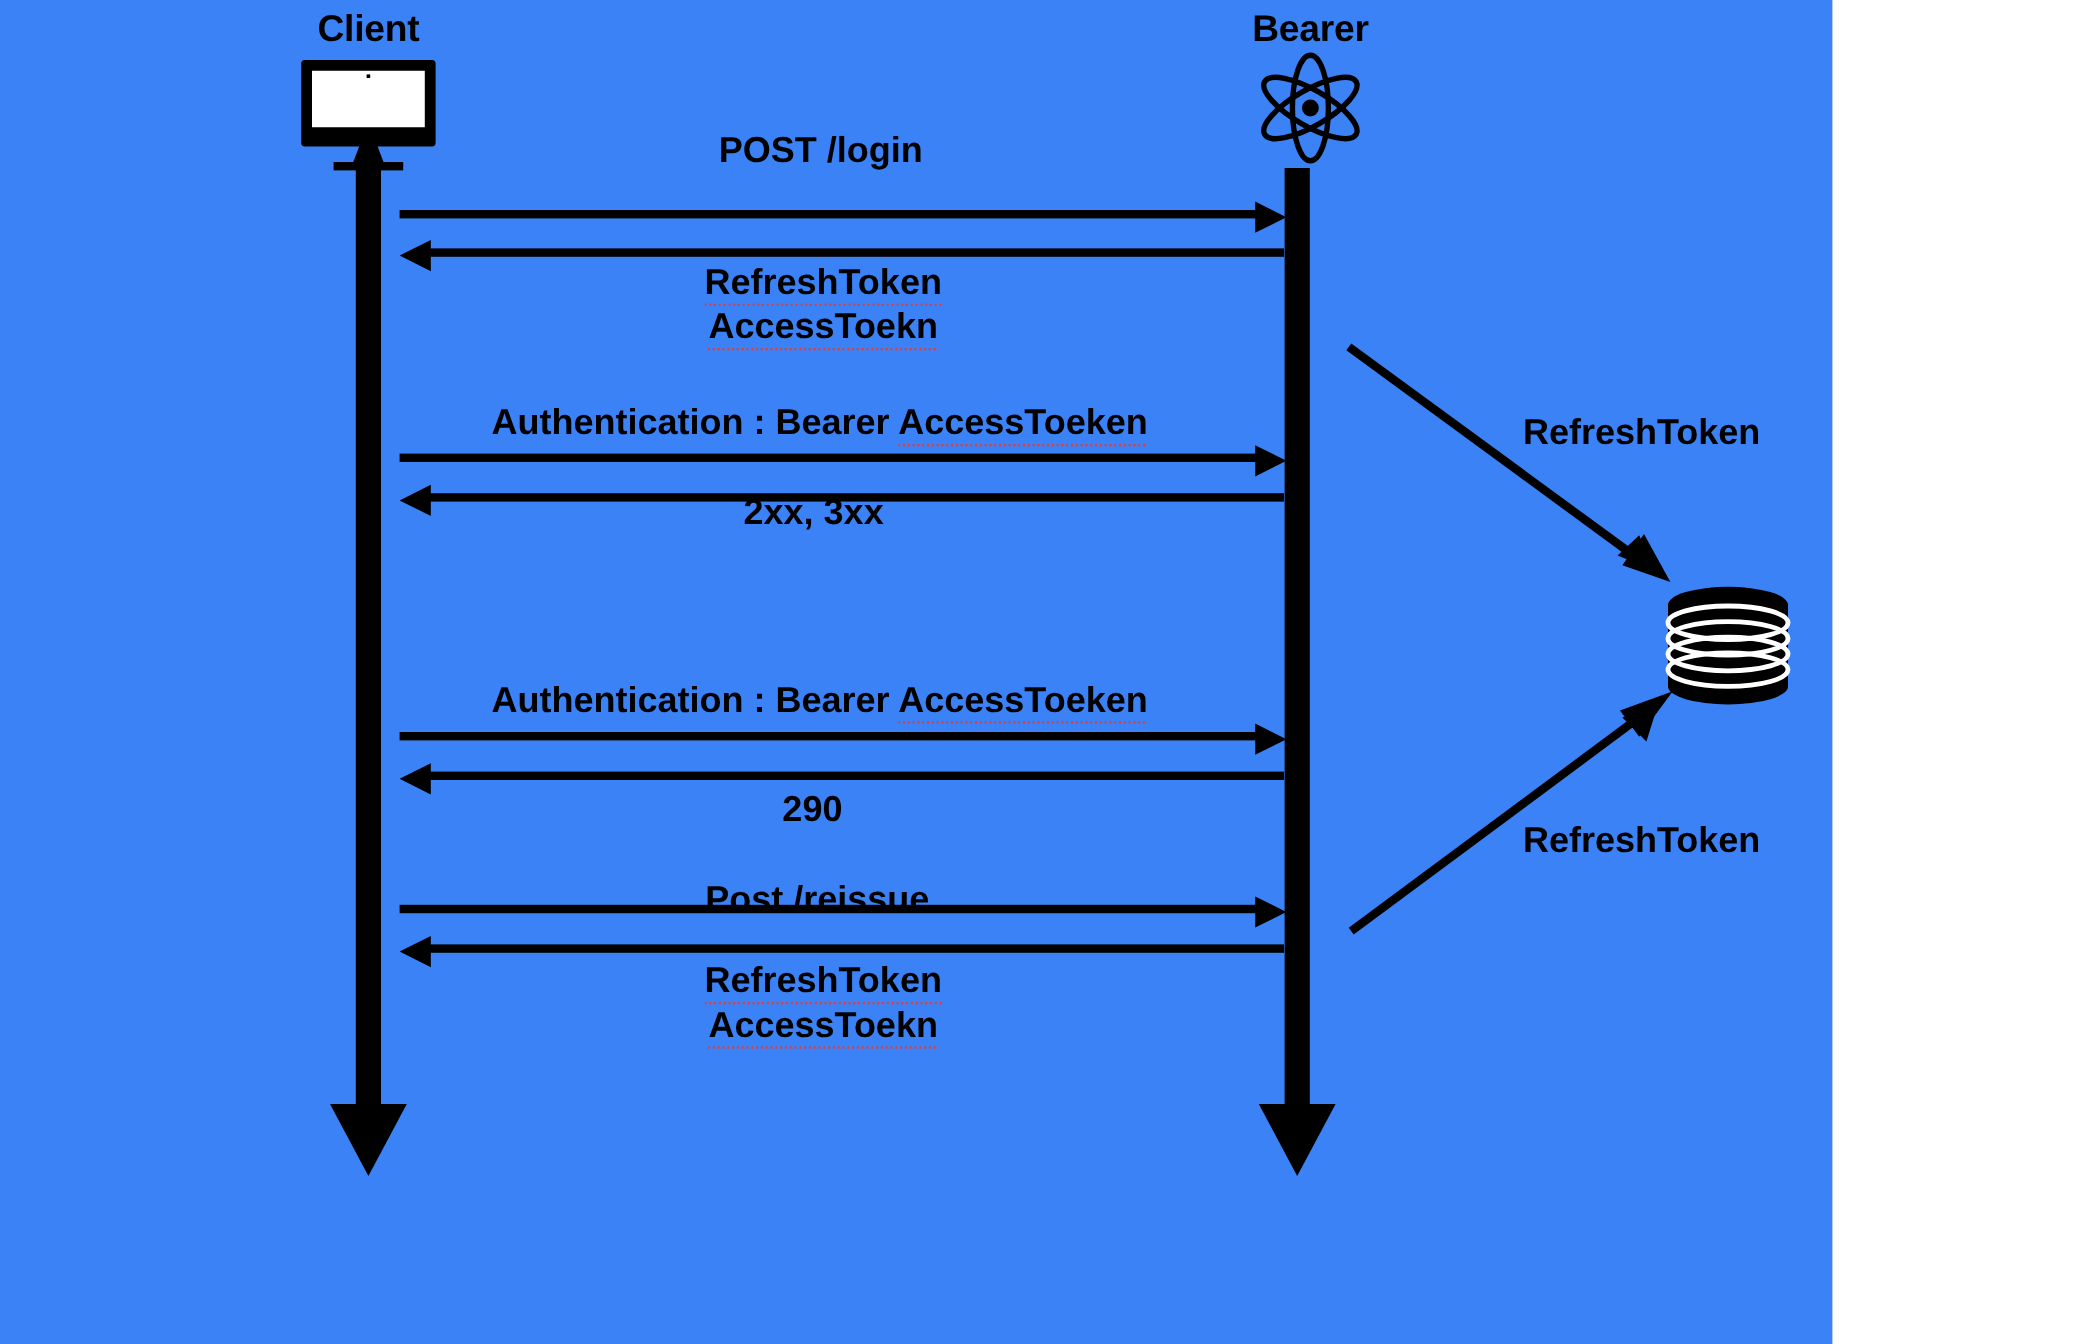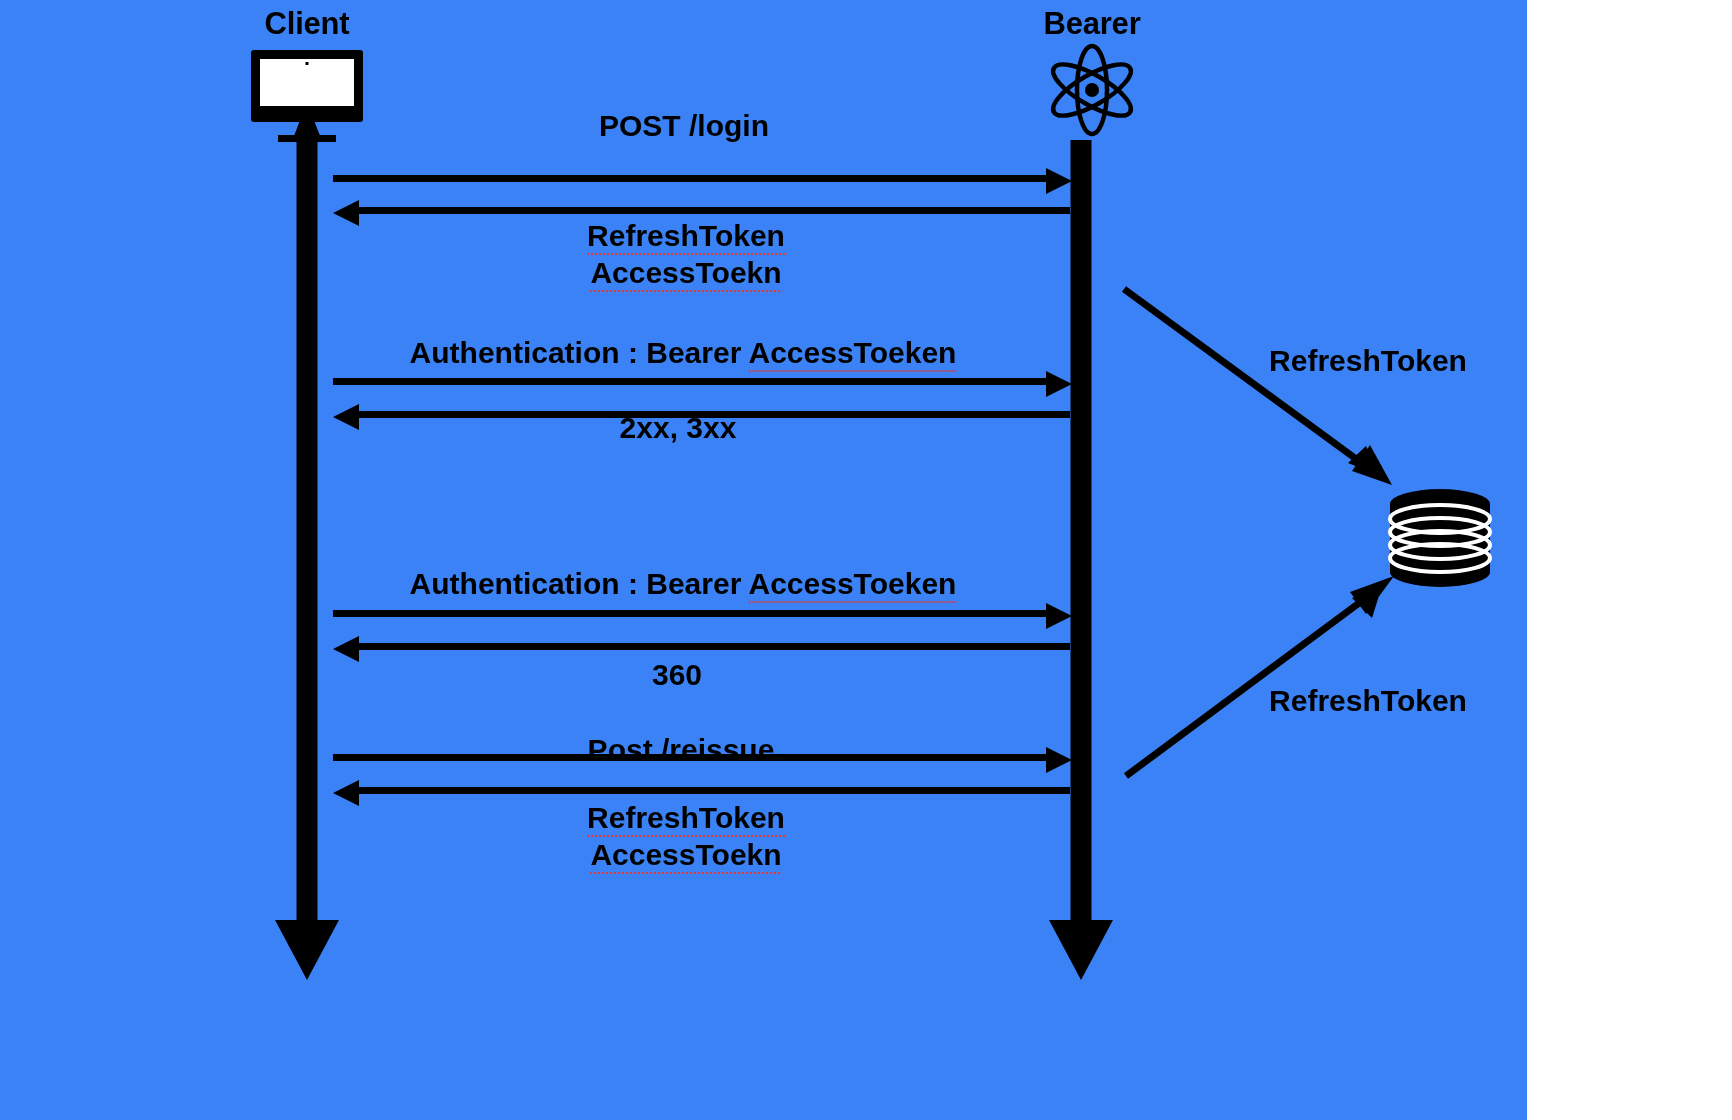--- a/index.html
+++ b/index.html
@@ -227,21 +227,21 @@
   <div class="msg-line" style="left:345px; top:411px; width:725px;"></div>
   <div class="msg-head-left" style="left:333px; top:404px;"></div>
   <div class="msg-text" style="left:678px; top:410px;">2xx, 3xx</div>
 
   <div class="msg-text" style="left:683px; top:566px;"><span>Authentication : Bearer <span class="spell">AccessToeken</span></span></div>
   <div class="msg-line" style="left:333px; top:610px; width:715px;"></div>
   <div class="msg-head-right" style="left:1046px; top:603px;"></div>
 
   <div class="msg-line" style="left:345px; top:643px; width:725px;"></div>
   <div class="msg-head-left" style="left:333px; top:636px;"></div>
-  <div class="msg-text" style="left:677px; top:657px;">360</div>
+  <div class="msg-text" style="left:677px; top:657px;">290</div>
 
   <div class="msg-text" style="left:681px; top:732px;">Post /reissue</div>
   <div class="msg-line" style="left:333px; top:754px; width:715px;"></div>
   <div class="msg-head-right" style="left:1046px; top:747px;"></div>
 
   <div class="diag-arrow" style="left:1120px; top:560px; width:300px; height:222px;">
     <svg width="300" height="222" viewBox="0 0 300 222" aria-hidden="true">
       <line x1="6" y1="216" x2="262" y2="26" stroke="#000000" stroke-width="7"></line>
       <polygon points="262,26 252,58 232,38" fill="#000000"></polygon>
       <polygon points="274,16 246,54 230,32" fill="#000000"></polygon>

